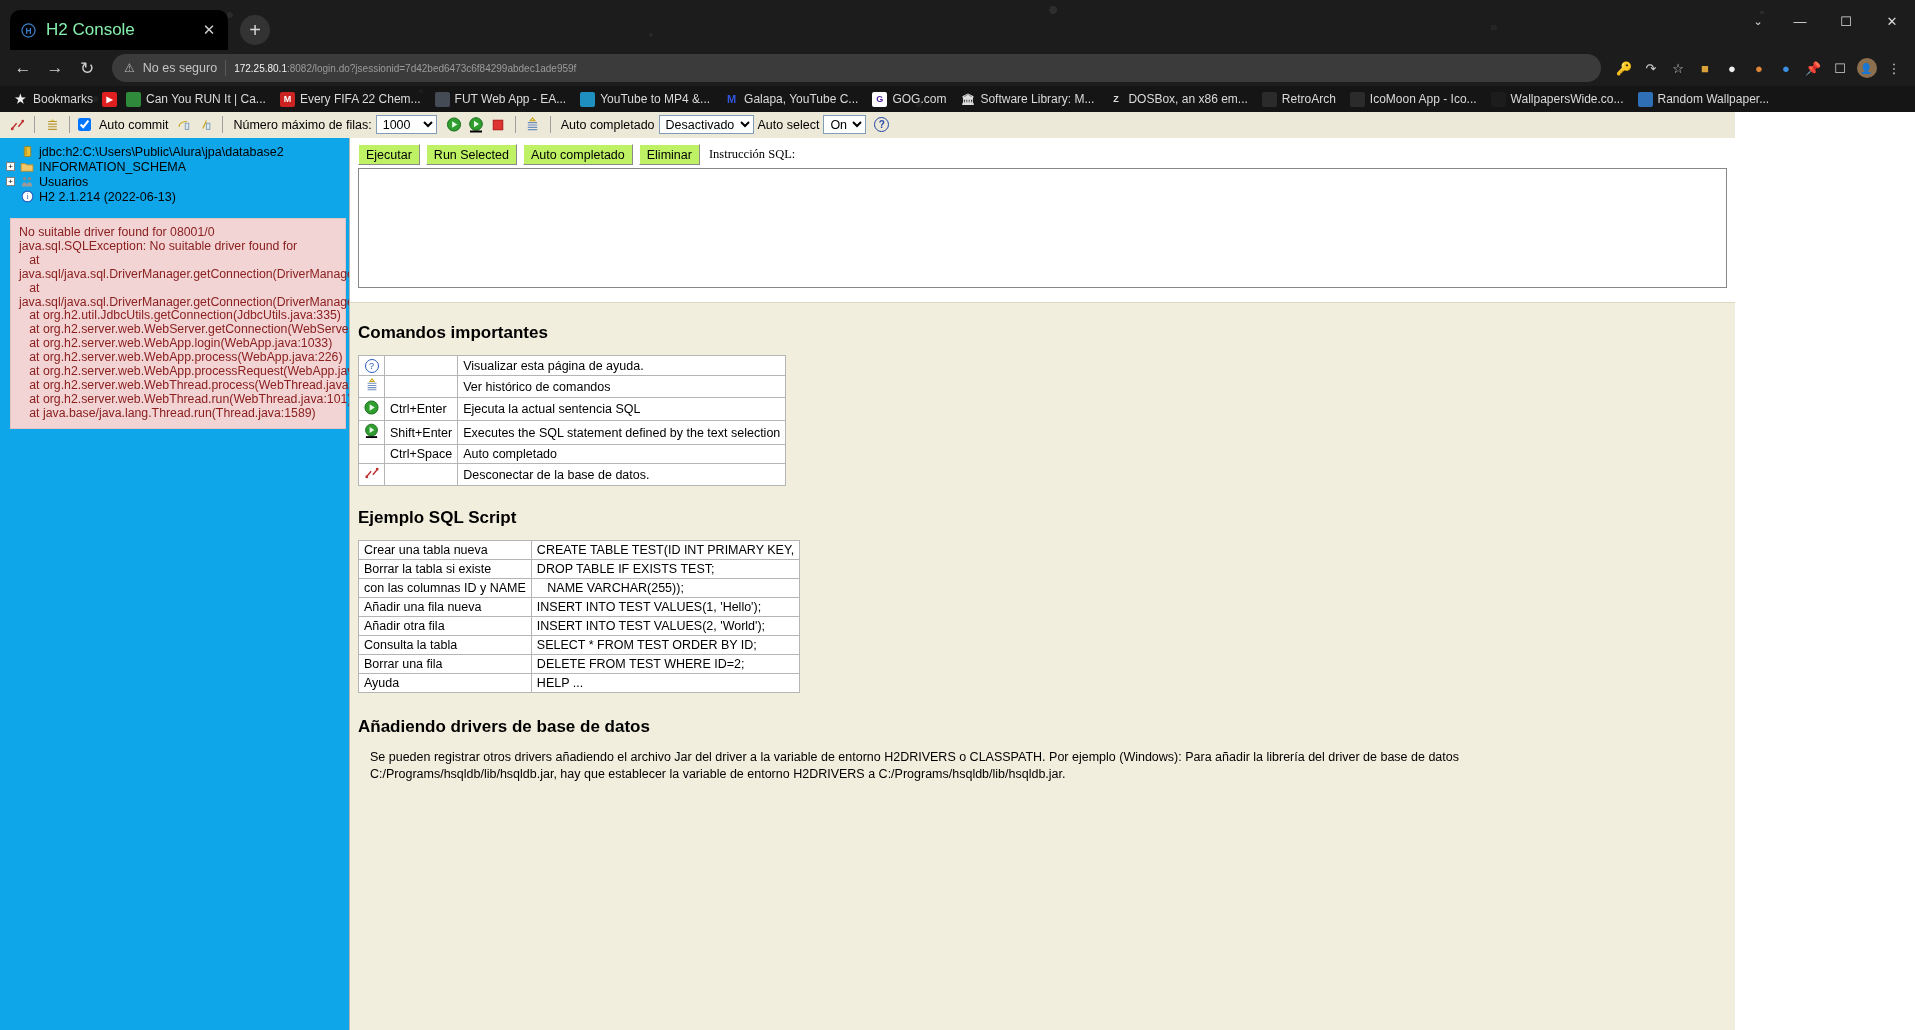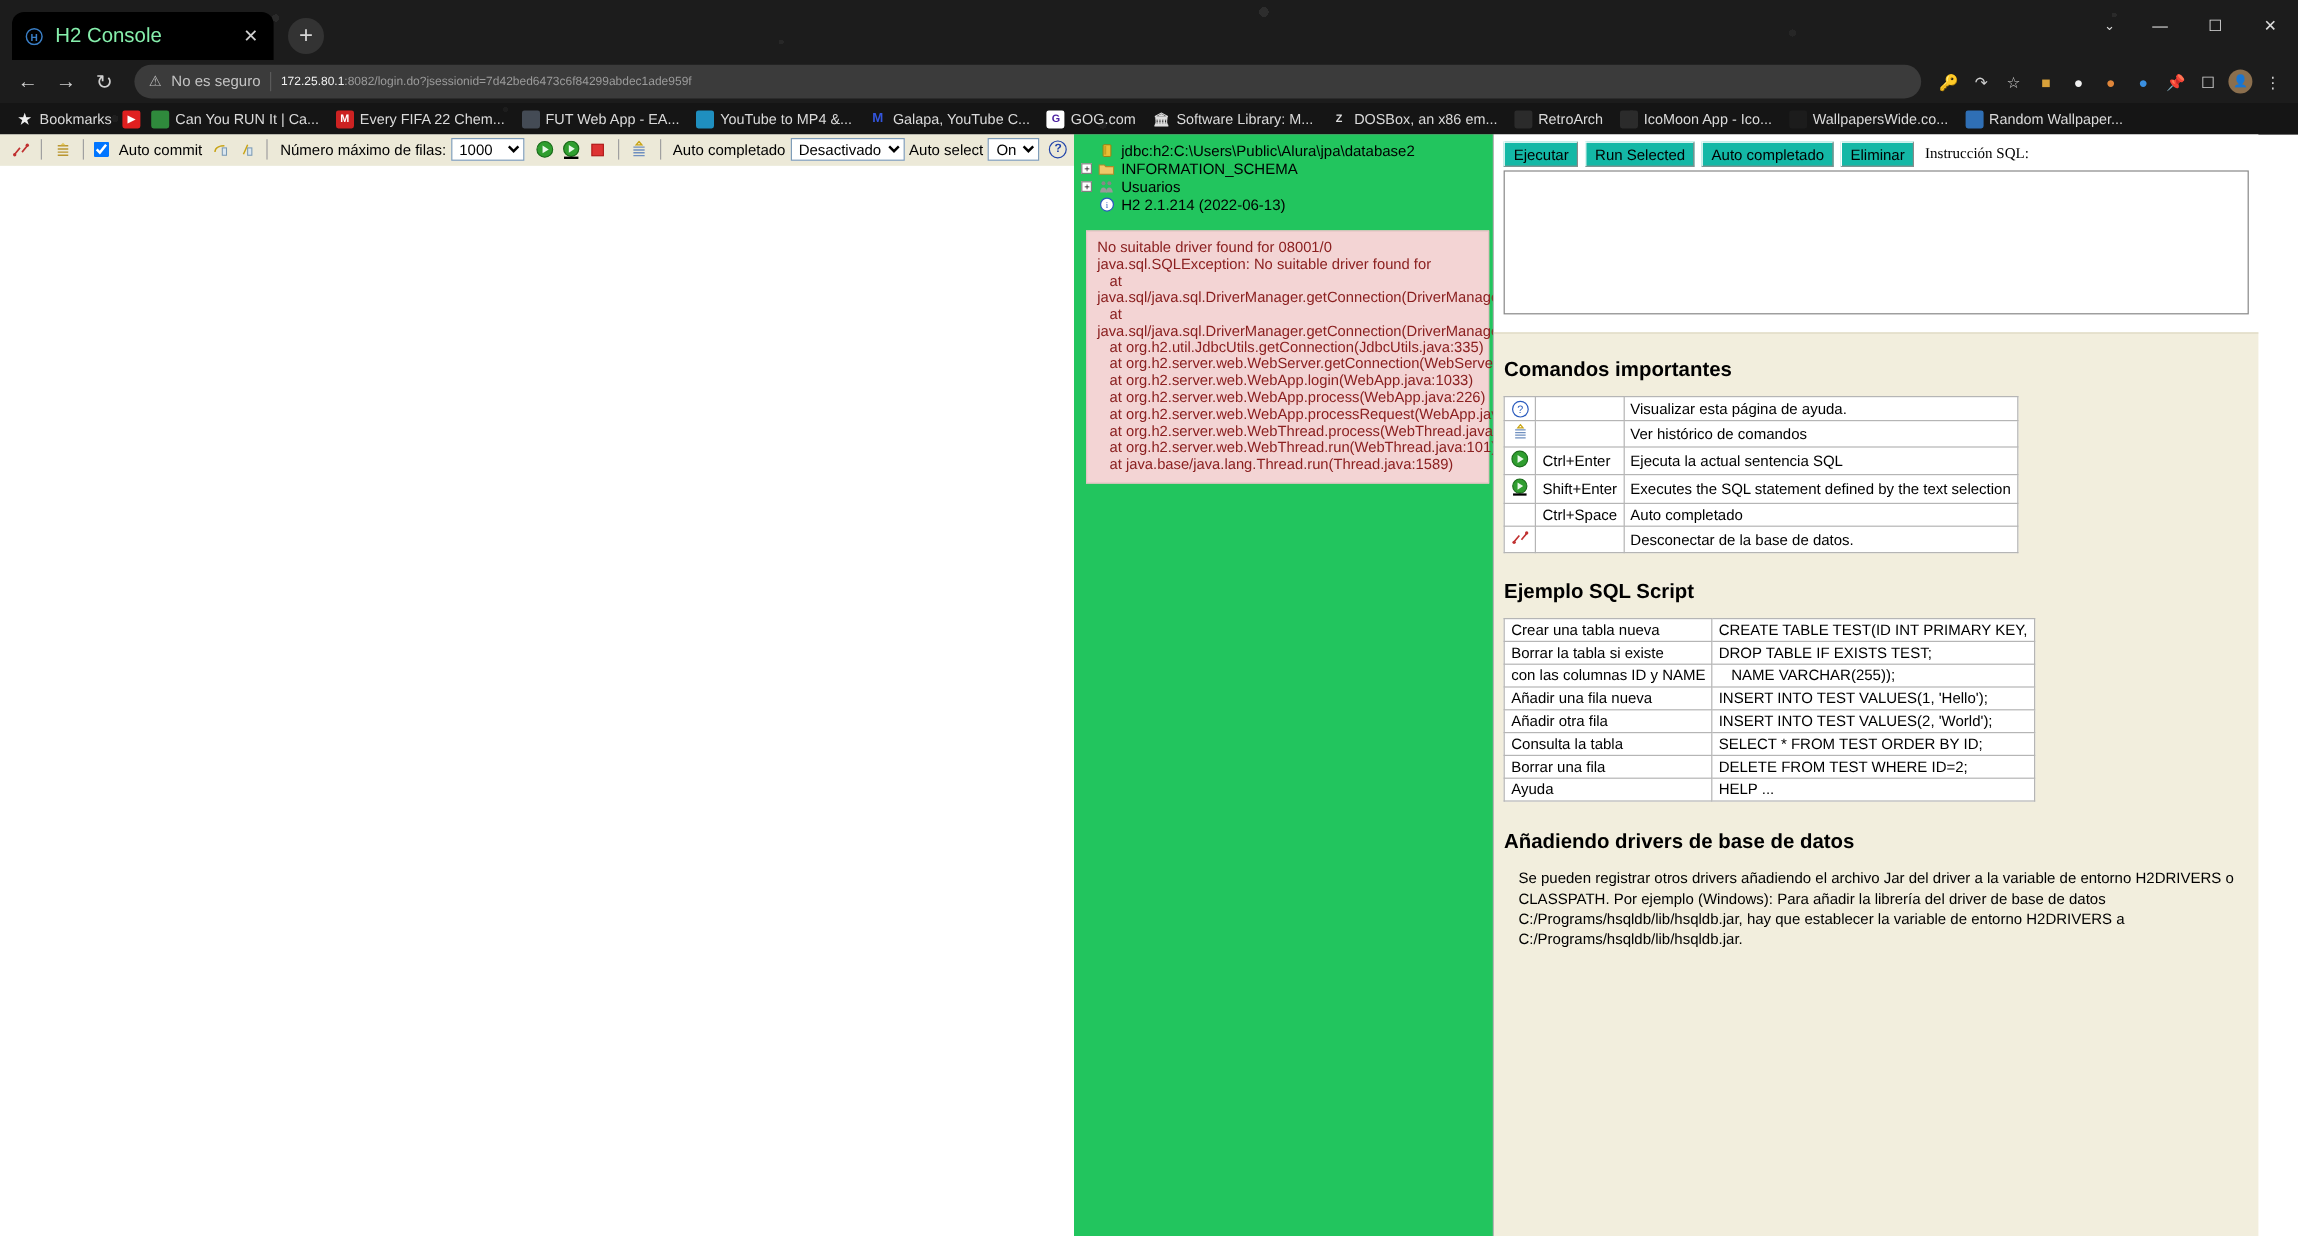--- a/index.html
+++ b/index.html
@@ -86,21 +86,21 @@
       radial-gradient(circle at 88% 60%, #212121 0 3px, transparent 3px);
   }
   .bm { display:flex; align-items:center; gap:5px; padding:2px 7px; border-radius:4px;
         white-space:nowrap; flex-shrink:0; }
   .bm-ico { width:15px; height:15px; border-radius:2px; display:flex;
             align-items:center; justify-content:center; font-size:9px;
             color:#fff; font-weight:bold; overflow:hidden; }
   .bm-lbl { color:#dadada; font-size:12px; }
 
   
-  #h2 { width:1882px; height:calc(1030px - 112px); display:flex; flex-direction:row; }
+  #h2 { width:1735px; height:calc(1030px - 112px); display:flex; flex-direction:column; }
 
   .h2-toolbar {
     height:26px; background:#ece9d8; display:flex; align-items:center;
     gap:0px; padding:0 6px; font-size:12.5px; color:#000;
     border-bottom:1px solid #ece9d8;
   }
   .tb-ico { width:22px; height:20px; display:flex; align-items:center;
             justify-content:center; font-size:13px; }
   .tb-sep { width:1px; height:17px; background:#a0a0a0; margin:0 6px; }
   .tb-lbl { font-size:12.5px; margin:0 4px; }
@@ -112,21 +112,21 @@
   .help-circ {
     width:15px; height:15px; border-radius:50%; border:1.5px solid #2244aa;
     color:#2244aa; font-size:10px; display:flex; align-items:center;
     justify-content:center; margin-left:8px; font-weight:bold;
   }
 
   .h2-body { flex:1; display:flex; min-height:0; }
 
   
   .h2-left {
-    width:350px; background:#22c55e; border-right:1px solid #b5b5b5;
+    width:350px; background:#0ea5e9; border-right:1px solid #b5b5b5;
     padding:6px 0 0 6px; overflow:hidden; position:relative;
   }
   .tree-row { display:flex; align-items:center; gap:5px; height:15px;
               font-size:12.5px; color:#000; margin-bottom:0px; padding:1px 0; }
   .tree-plus {
     width:9px; height:9px; border:1px solid #808080; background:#fff;
     font-size:8px; line-height:7px; text-align:center; color:#000;
     display:inline-block; flex:0 0 9px;
   }
   .tree-spacer { width:9px; flex:0 0 9px; }
@@ -140,21 +140,21 @@
     width:336px;
   }
   .err-line { white-space:pre; }
 
   
   .h2-right { flex:1; display:flex; flex-direction:column; min-width:0; background:#fff; }
 
   .sqlbar { display:flex; align-items:center; gap:6px; padding:6px 8px 3px 8px; }
   .sqlbtn {
     font-family:"Liberation Sans", sans-serif; font-size:12.5px;
-    background:#14b8a6; border:1px solid; border-color:#fff #8a8a8a #8a8a8a #fff;
+    background:#bef264; border:1px solid; border-color:#fff #8a8a8a #8a8a8a #fff;
     padding:2px 7px; color:#000; cursor:pointer; height:21px;
   }
   .sqllabel { font-size:12.5px; color:#000; margin-left:3px;font-family:Liberation Serif, serif; }
 
   .sqlarea-wrap { padding:0 8px; }
   .sqlarea {
     width:100%; height:120px; border:1px solid #888;
     font-family:"Liberation Mono", monospace; font-size:12px; padding:3px;
     resize:none; outline:none;
   }

